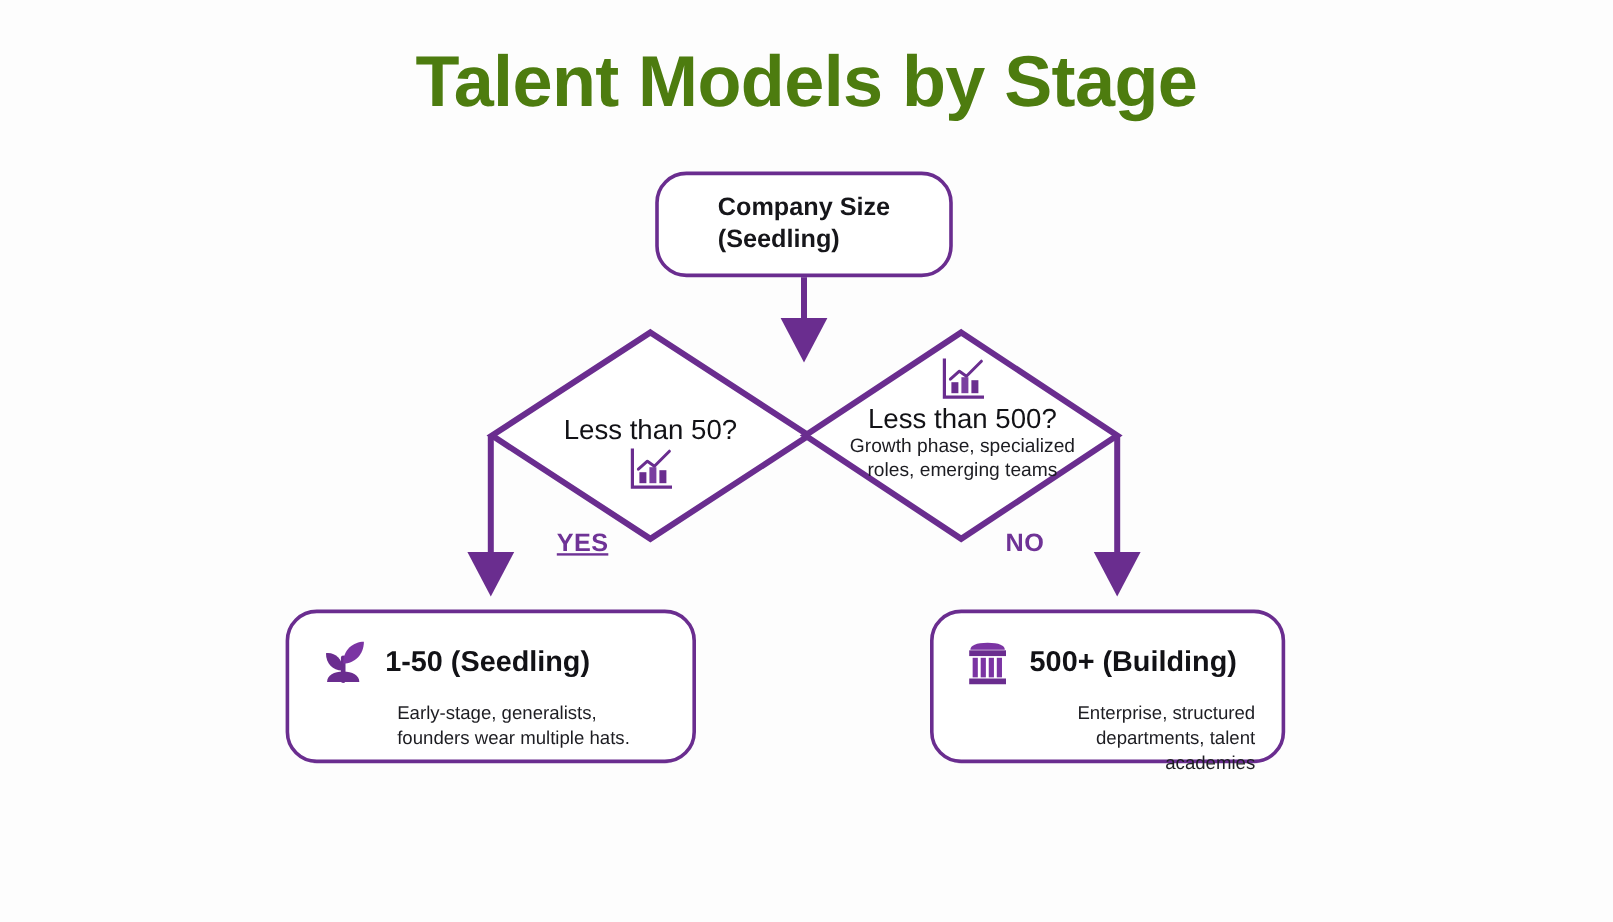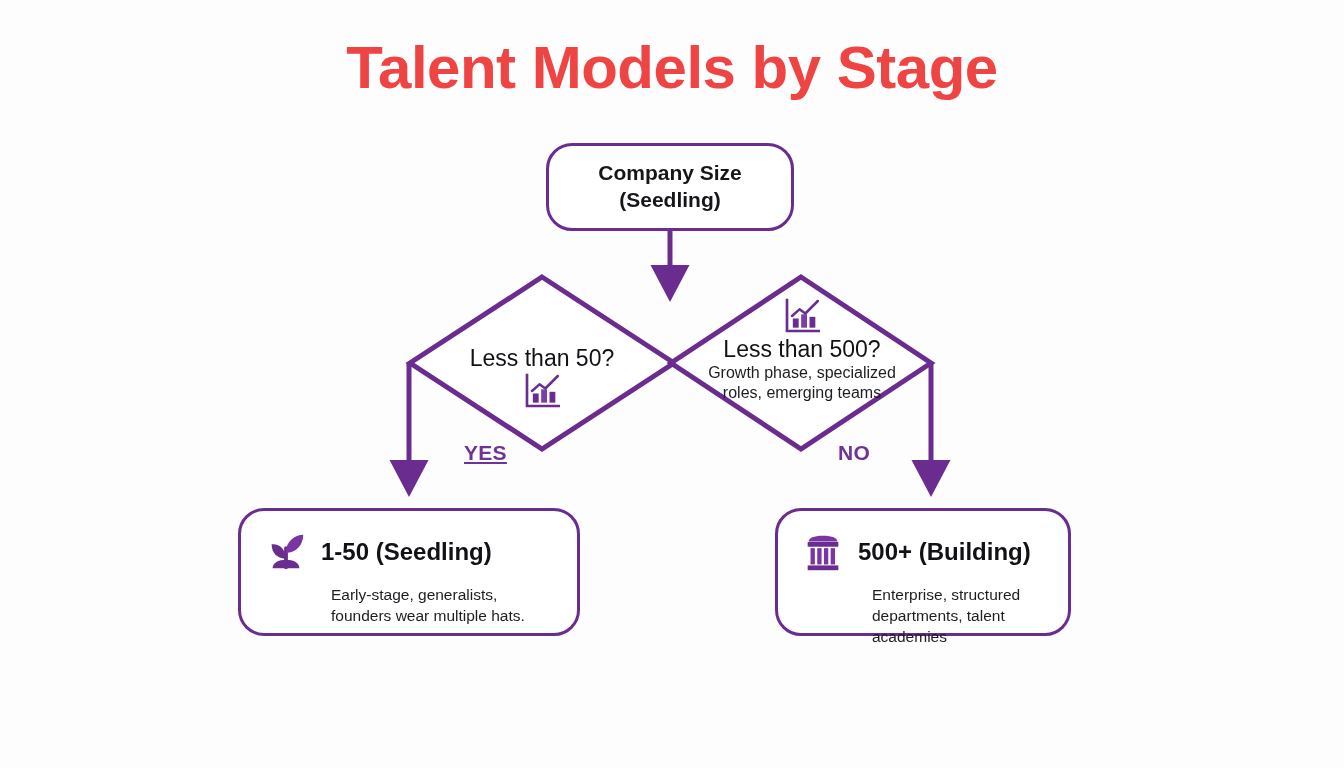--- a/index.html
+++ b/index.html
@@ -29,21 +29,21 @@
 
   
   #page-title {
     position: absolute;
     left: 0;
     top: 36px;
     width: 1344px;
     text-align: center;
     font-size: 60px;
     font-weight: bold;
-    color: #ef4444;
+    color: #4d7c0f;
     letter-spacing: -0.5px;
     line-height: 1.05;
     white-space: nowrap;
   }
 
   
   .node-box {
     position: absolute;
     box-sizing: border-box;
     background: #ffffff;
@@ -53,21 +53,21 @@
   #start-node {
     left: 546px;
     top: 143px;
     width: 248px;
     height: 88px;
     display: flex;
     align-items: center;
     justify-content: center;
   }
   #start-node .start-text {
-    text-align: center;
+    text-align: left;
     font-size: 21px;
     font-weight: bold;
     color: #16161a;
     line-height: 1.28;
   }
 
   .outcome-node {
     padding: 18px 22px 16px 22px;
     display: block;
     margin-top: 17px;
@@ -96,21 +96,21 @@
     line-height: 1.1;
     white-space: nowrap;
   }
   .outcome-desc {
     margin-top: 10px;
     font-size: 15.5px;
     color: #1d1d22;
     line-height: 1.34;
   }
   #outcome-left .outcome-desc { padding-left: 68px; }
-  #outcome-right .outcome-desc { padding-left: 72px; }
+  #outcome-right .outcome-desc { padding-left: 72px; text-align: right; }
 
   .node-icon {
     flex: 0 0 auto;
     width: 46px;
     height: 46px;
     display: block;
   }
 
   
   .diamond-label {

